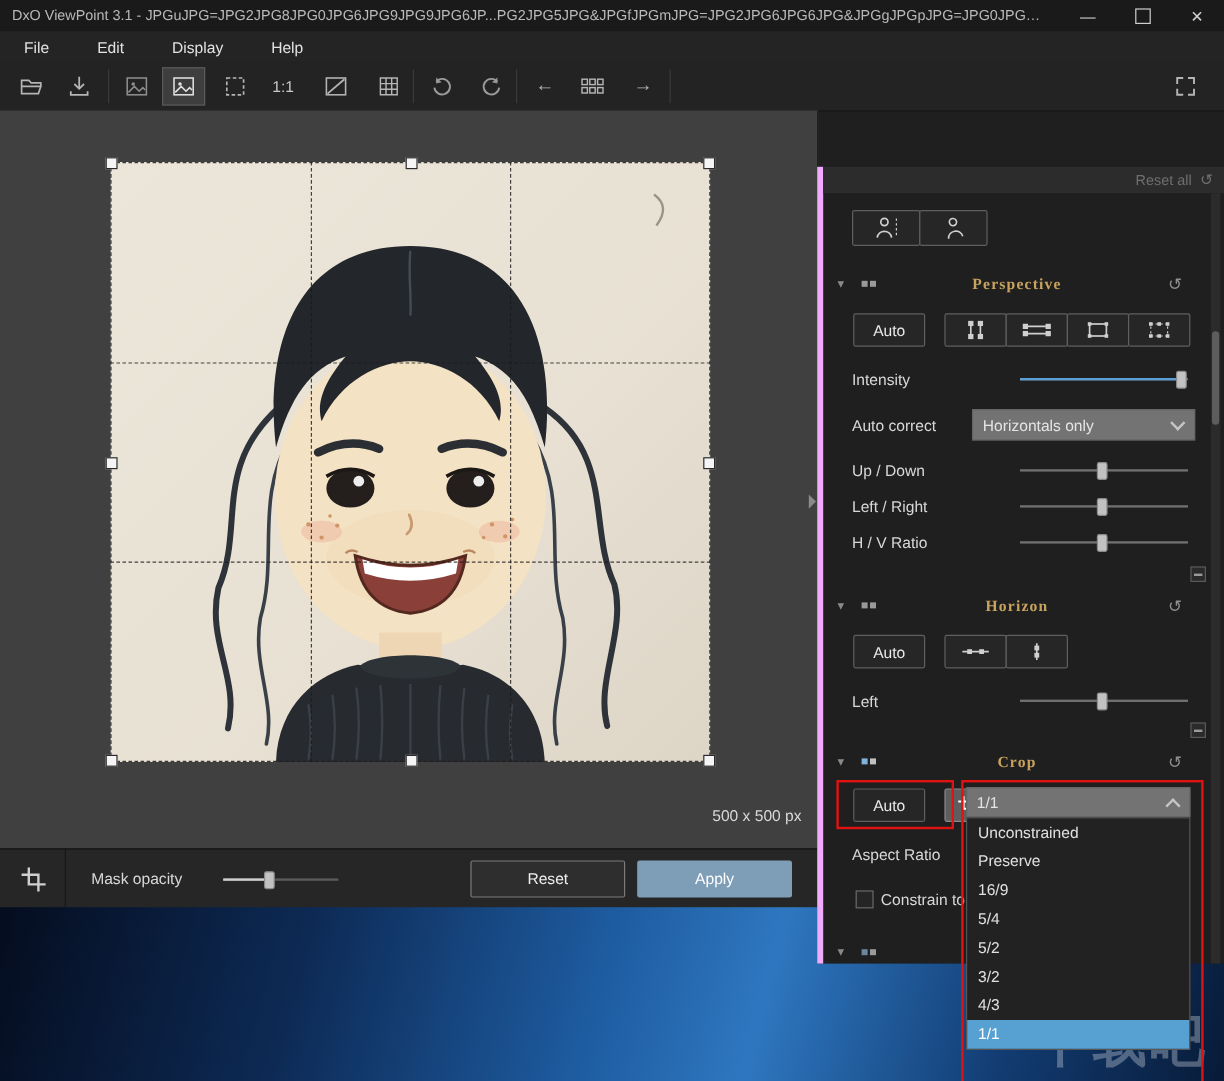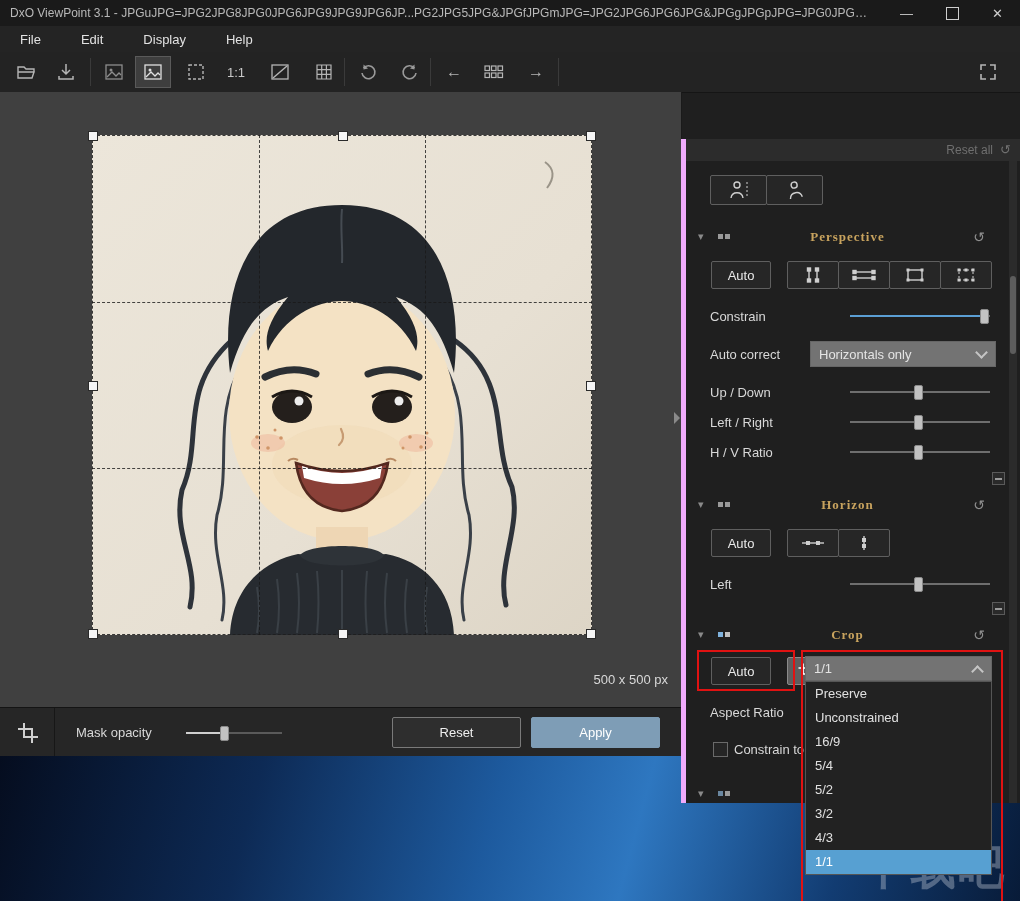--- a/index.html
+++ b/index.html
@@ -383,21 +383,21 @@
             <rect x="4.5" y="1.5" width="3" height="3"></rect>
             <rect x="18.5" y="1.5" width="3" height="3"></rect>
             <rect x="4.5" y="11.5" width="3" height="3"></rect>
             <rect x="18.5" y="11.5" width="3" height="3"></rect>
             <rect x="11.5" y="1.5" width="3" height="3"></rect>
             <rect x="11.5" y="11.5" width="3" height="3"></rect>
           </g>
         </svg>
     </button>
 
-    <span class="plabel" style="left:24px;top:170px">Constrain</span>
+    <span class="plabel" style="left:24px;top:170px">Intensity</span>
     <div class="abs slider" style="left:164px;top:169px;width:140px">
       <div class="track"></div>
       <div class="fill" style="width:132px"></div>
       <div class="thumb" style="left:130px"></div>
     </div>
 
     <span class="plabel" style="left:24px;top:208px">Auto correct</span>
     <div class="dropdown" style="left:124px;top:202px;width:186px;height:26px">
       <span>Horizontals only</span>
       <span class="chev down"></span>
@@ -492,22 +492,22 @@
 
   <div id="desktop" class="abs">
     <div id="watermark">下载吧</div>
   </div>
 
   <div id="aspect-dd" class="abs dropdown">
     <span>1/1</span>
     <span class="chev up"></span>
   </div>
   <div id="aspect-list" class="abs">
+    <div class="opt">Unconstrained</div>
     <div class="opt">Preserve</div>
-    <div class="opt">Unconstrained</div>
     <div class="opt">16/9</div>
     <div class="opt">5/4</div>
     <div class="opt">5/2</div>
     <div class="opt">3/2</div>
     <div class="opt">4/3</div>
     <div class="opt selected">1/1</div>
   </div>
 
   <div id="red-aspect" class="abs redbox"></div>
   <div id="red-dd" class="abs redbox"></div>

